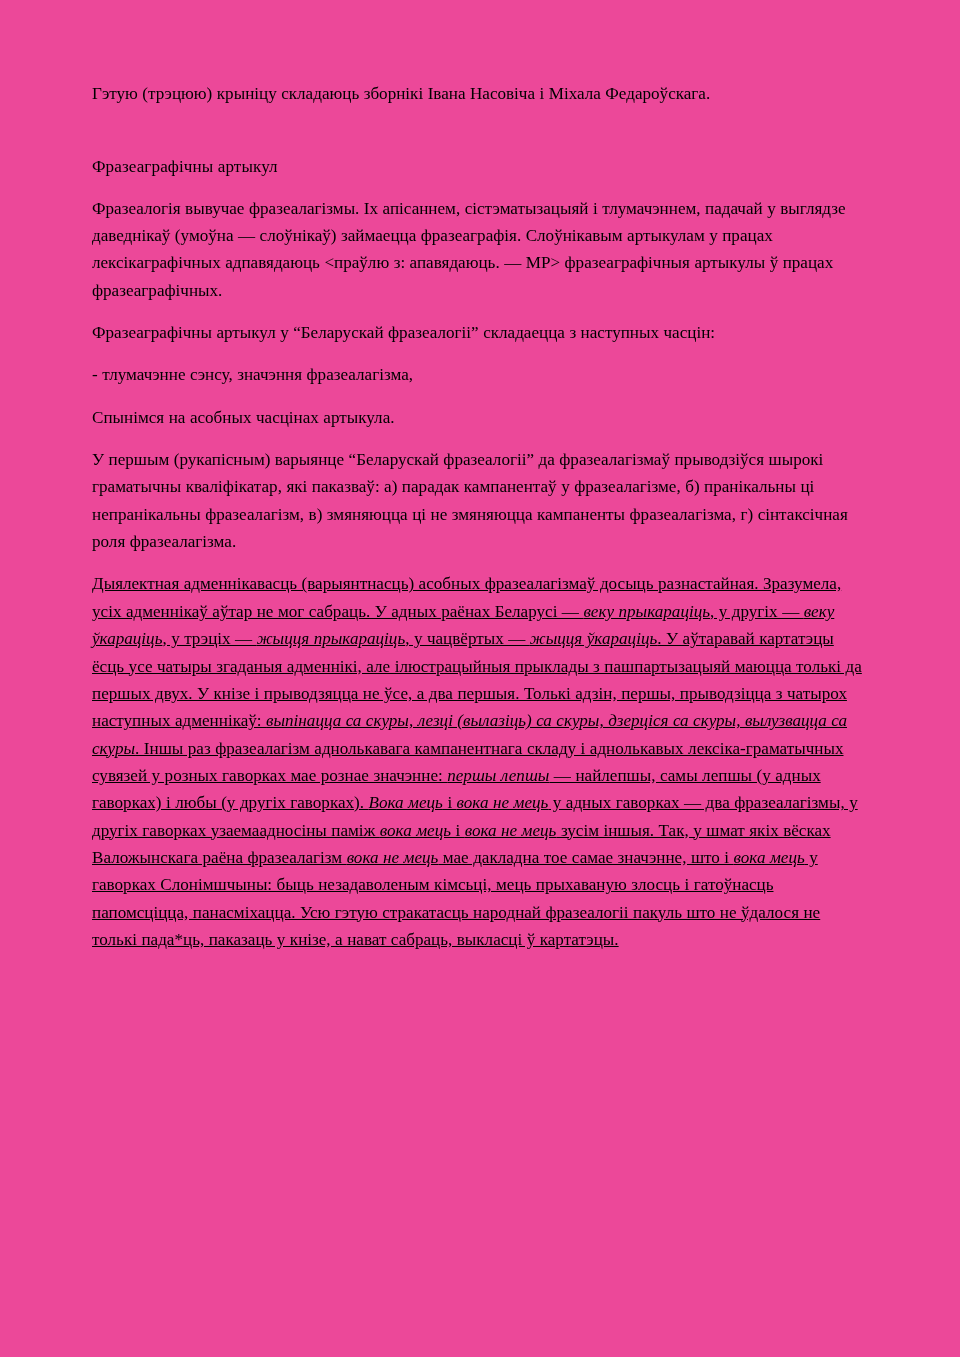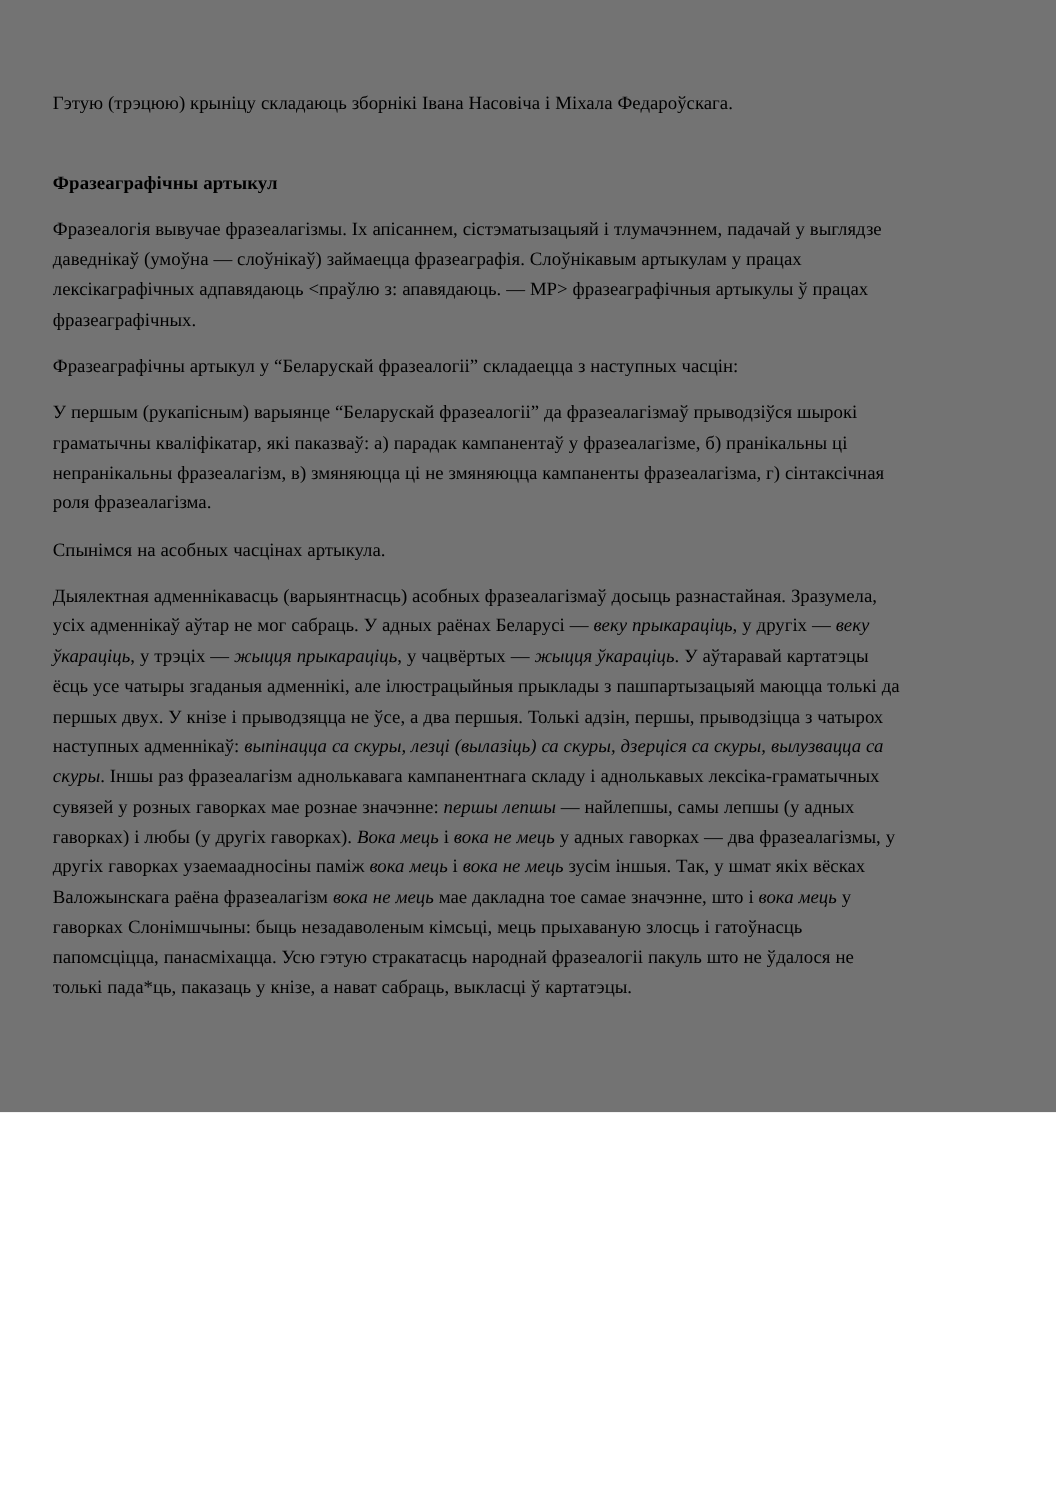--- a/index.html
+++ b/index.html
@@ -10,74 +10,76 @@
   body {
     width: 960px;
     height: 1357px;
     font-family: "Liberation Serif", "DejaVu Serif", serif;
     color: #000000;
     -webkit-font-smoothing: antialiased;
   }
   .page {
     position: relative;
     width: 960px;
-    height: 1011px;
-    background: #737373;
+    height: 1357px;
+    background: #ec4899;
     box-sizing: border-box;
-    padding: 80px 94px 0 48px;
+    padding: 80px 94px 0 92px;
   }
   .doc-body {
     width: 774px;
   }
   p {
     margin: 0;
     font-size: 17.1px;
     line-height: 1.60;
     text-align: left;
     word-spacing: 0.2px;
   }
   .para {
     margin-bottom: 15px;
   }
   .lead {
     margin-bottom: 46px;
   }
   h2.section-heading {
     margin: 0 0 14px 0;
     font-size: 17.1px;
-    font-weight: bold;
+    font-weight: normal;
     line-height: 1.6;
     letter-spacing: 0.1px;
   }
   i, em {
     font-style: italic;
   }
   .big-para {
     margin-bottom: 0;
+    text-decoration: underline;
   }
 </style>
 </head>
 <body>
 
 <div class="page">
   <div class="doc-body">
 
     <p class="para lead">Гэтую (трэцюю) крыніцу складаюць зборнікі Івана Насовіча і Міхала Федароўскага.</p>
 
     <h2 class="section-heading">Фразеаграфічны артыкул</h2>
 
     <p class="para">Фразеалогія вывучае фразеалагізмы. Іх апісаннем, сістэматызацыяй і тлумачэннем, падачай у выглядзе даведнікаў (умоўна — слоўнікаў) займаецца фразеаграфія. Слоўнікавым артыкулам у працах лексікаграфічных адпавядаюць &lt;праўлю з: апавядаюць. — МР&gt; фразеаграфічныя артыкулы ў працах фразеаграфічных.</p>
 
     <p class="para">Фразеаграфічны артыкул у “Беларускай фразеалогіі” складаецца з наступных часцін:</p>
 
 
 
+    <p class="para">- тлумачэнне сэнсу, значэння фразеалагізма,</p>
 
 
+    <p class="para">Спынімся на асобных часцінах артыкула.</p>
+
     <p class="para">У першым (рукапісным) варыянце “Беларускай фразеалогіі” да фразеалагізмаў прыводзіўся шырокі граматычны кваліфікатар, які паказваў: а) парадак кампанентаў у фразеалагізме, б) пранікальны ці непранікальны фразеалагізм, в) змяняюцца ці не змяняюцца кампаненты фразеалагізма, г) сінтаксічная роля фразеалагізма.</p>
-
-    <p class="para">Спынімся на асобных часцінах артыкула.</p>
 
 
     <p class="para big-para"><span>Дыялектная адменнікавасць (варыянтнасць) асобных фразеалагізмаў досыць разнастайная. Зразумела, усіх адменнікаў аўтар не мог сабраць. У адных раёнах Беларусі — </span><i>веку прыкараціць</i><span>, у другіх — </span><i>веку ўкараціць</i><span>, у трэціх — </span><i>жыцця прыкараціць</i><span>, у чацвёртых — </span><i>жыцця ўкараціць</i><span>. У аўтаравай картатэцы ёсць усе чатыры згаданыя адменнікі, але ілюстрацыйныя прыклады з пашпартызацыяй маюцца толькі да першых двух. У кнізе і прыводзяцца не ўсе, а два першыя. Толькі адзін, першы, прыводзіцца з чатырох наступных адменнікаў: </span><i>выпінацца са скуры, лезці (вылазіць) са скуры, дзерціся са скуры, вылузвацца са скуры</i><span>. Іншы раз фразеалагізм аднолькавага кампанентнага складу і аднолькавых лексіка-граматычных сувязей у розных гаворках мае рознае значэнне: </span><i>першы лепшы</i><span> — найлепшы, самы лепшы (у адных гаворках) і любы (у другіх гаворках). </span><i>Вока мець</i><span> і </span><i>вока не мець</i><span> у адных гаворках — два фразеалагізмы, у другіх гаворках узаемаадносіны паміж </span><i>вока мець</i><span> і </span><i>вока не мець</i><span> зусім іншыя. Так, у шмат якіх вёсках Валожынскага раёна фразеалагізм </span><i>вока не мець</i><span> мае дакладна тое самае значэнне, што і </span><i>вока мець</i><span> у гаворках Слонімшчыны: быць незадаволеным кімсьці, мець прыхаваную злосць і гатоўнасць папомсціцца, панасміхацца. Усю гэтую стракатасць народнай фразеалогіі пакуль што не ўдалося не толькі пада*ць, паказаць у кнізе, а нават сабраць, выкласці ў картатэцы.</span></p>
 
   </div>
 </div>
 
 </body></html>

